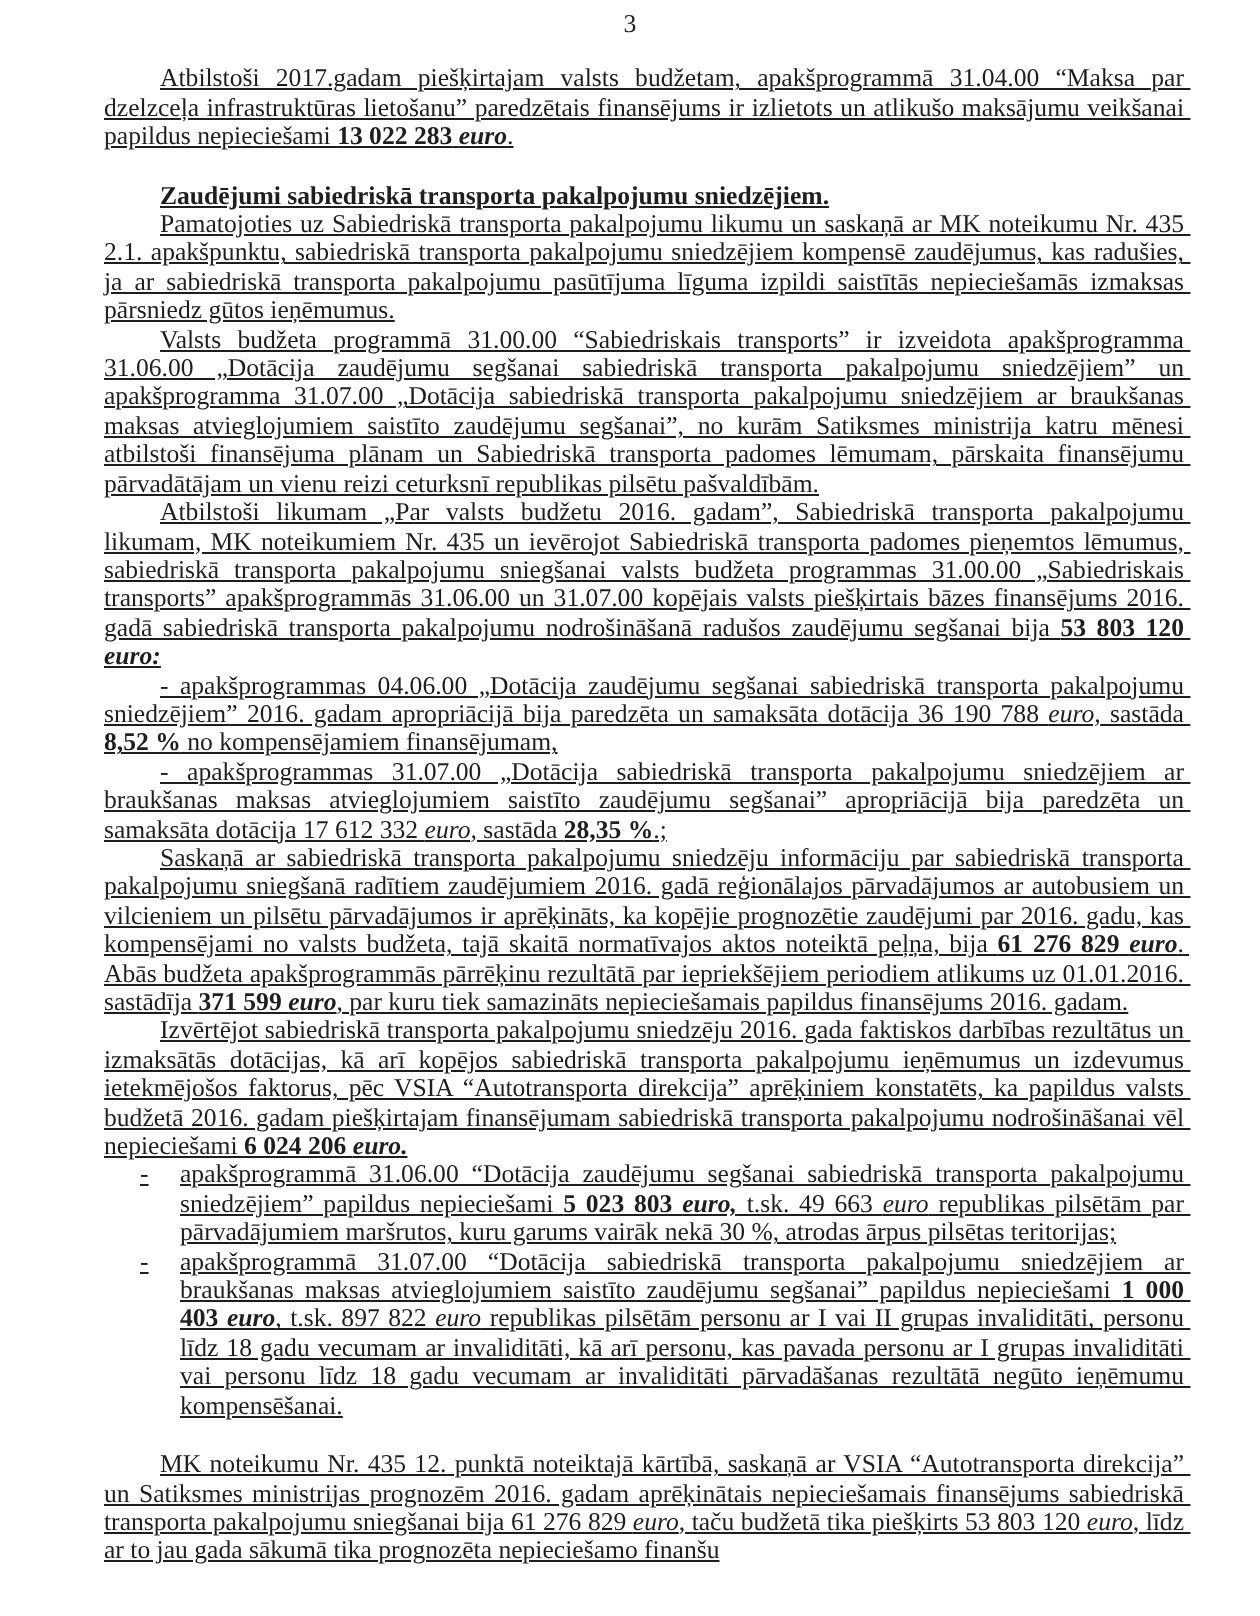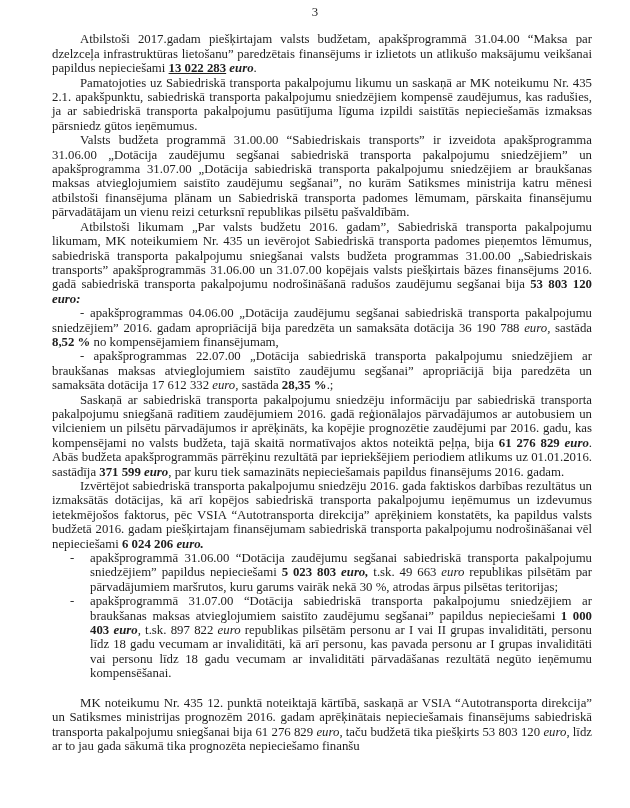--- a/index.html
+++ b/index.html
@@ -33,33 +33,34 @@
   .dash-item {
     padding-left: 38px;
     text-indent: -20px;
   }
   .gap-before { margin-top: 15px; }
   .marker {
     display: inline-block;
     width: 20px;
     text-indent: 0;
   }
-  .content span { white-space: pre-wrap; }
+  .content span { white-space: pre-wrap; text-decoration: underline; }
 </style>
 </head>
 <body>
 
 <div class="page">
   <div class="pageno">3</div>
   <div class="content">
       <div class="para"><span>Atbilstoši 2017.gadam piešķirtajam valsts budžetam, apakšprogrammā 31.04.00 “Maksa par dzelzceļa infrastruktūras lietošanu” paredzētais finansējums ir izlietots un atlikušo maksājumu veikšanai papildus nepieciešami </span><span style="font-weight: bold; text-decoration: underline;">13 022 283</span><span style="font-weight: bold;"> </span><span style="font-weight: bold; font-style: italic;">euro</span><span>.</span></div>
+      <div class="heading gap-before"><span style="font-weight: bold; text-decoration: underline;">Zaudējumi sabiedriskā transporta pakalpojumu sniedzējiem.</span></div>
       <div class="para"><span>Pamatojoties uz Sabiedriskā transporta pakalpojumu likumu un saskaņā ar MK noteikumu Nr. 435 2.1. apakšpunktu, sabiedriskā transporta pakalpojumu sniedzējiem kompensē zaudējumus, kas radušies, ja ar sabiedriskā transporta pakalpojumu pasūtījuma līguma izpildi saistītās nepieciešamās izmaksas pārsniedz gūtos ieņēmumus.</span></div>
       <div class="para"><span>Valsts budžeta programmā 31.00.00 “Sabiedriskais transports” ir izveidota apakšprogramma 31.06.00 „Dotācija zaudējumu segšanai sabiedriskā transporta pakalpojumu sniedzējiem” un apakšprogramma 31.07.00 „Dotācija sabiedriskā transporta pakalpojumu sniedzējiem ar braukšanas maksas atvieglojumiem saistīto zaudējumu segšanai”, no kurām Satiksmes ministrija katru mēnesi atbilstoši finansējuma plānam un Sabiedriskā transporta padomes lēmumam, pārskaita finansējumu pārvadātājam un vienu reizi ceturksnī republikas pilsētu pašvaldībām.</span></div>
       <div class="para"><span>Atbilstoši likumam „Par valsts budžetu 2016. gadam”, Sabiedriskā transporta pakalpojumu likumam, MK noteikumiem Nr. 435 un ievērojot Sabiedriskā transporta padomes pieņemtos lēmumus, sabiedriskā transporta pakalpojumu sniegšanai valsts budžeta programmas 31.00.00 „Sabiedriskais transports” apakšprogrammās 31.06.00 un 31.07.00 kopējais valsts piešķirtais bāzes finansējums 2016. gadā sabiedriskā transporta pakalpojumu nodrošināšanā radušos zaudējumu segšanai bija </span><span style="font-weight: bold;">53 803 120 </span><span style="font-weight: bold; font-style: italic;">euro:</span></div>
       <div class="para"><span>- apakšprogrammas 04.06.00 „Dotācija zaudējumu segšanai sabiedriskā transporta pakalpojumu sniedzējiem” 2016. gadam apropriācijā bija paredzēta un samaksāta dotācija 36 190 788 </span><span style="font-style: italic;">euro,</span><span> sastāda </span><span style="font-weight: bold;">8,52 %</span><span> no kompensējamiem finansējumam,</span></div>
-      <div class="para"><span>- apakšprogrammas 22.07.00 „Dotācija sabiedriskā transporta pakalpojumu sniedzējiem ar braukšanas maksas atvieglojumiem saistīto zaudējumu segšanai” apropriācijā bija paredzēta un samaksāta dotācija 17 612 332 </span><span style="font-style: italic;">euro,</span><span> sastāda </span><span style="font-weight: bold;">28,35 %</span><span>.;</span></div>
+      <div class="para"><span>- apakšprogrammas 31.07.00 „Dotācija sabiedriskā transporta pakalpojumu sniedzējiem ar braukšanas maksas atvieglojumiem saistīto zaudējumu segšanai” apropriācijā bija paredzēta un samaksāta dotācija 17 612 332 </span><span style="font-style: italic;">euro,</span><span> sastāda </span><span style="font-weight: bold;">28,35 %</span><span>.;</span></div>
       <div class="para"><span>Saskaņā ar sabiedriskā transporta pakalpojumu sniedzēju informāciju par sabiedriskā transporta pakalpojumu sniegšanā radītiem zaudējumiem 2016. gadā reģionālajos pārvadājumos ar autobusiem un vilcieniem un pilsētu pārvadājumos ir aprēķināts, ka kopējie prognozētie zaudējumi par 2016. gadu, kas kompensējami no valsts budžeta, tajā skaitā normatīvajos aktos noteiktā peļņa, bija </span><span style="font-weight: bold;">61 276 829 </span><span style="font-weight: bold; font-style: italic;">euro</span><span>. Abās budžeta apakšprogrammās pārrēķinu rezultātā par iepriekšējiem periodiem atlikums uz 01.01.2016. sastādīja </span><span style="font-weight: bold;">371 599 </span><span style="font-weight: bold; font-style: italic;">euro</span><span>, par kuru tiek samazināts nepieciešamais papildus finansējums 2016. gadam.</span></div>
       <div class="para"><span>Izvērtējot sabiedriskā transporta pakalpojumu sniedzēju 2016. gada faktiskos darbības rezultātus un izmaksātās dotācijas, kā arī kopējos sabiedriskā transporta pakalpojumu ieņēmumus un izdevumus ietekmējošos faktorus, pēc VSIA “Autotransporta direkcija” aprēķiniem konstatēts, ka papildus valsts budžetā 2016. gadam piešķirtajam finansējumam sabiedriskā transporta pakalpojumu nodrošināšanai vēl nepieciešami </span><span style="font-weight: bold;">6 024 206 </span><span style="font-weight: bold; font-style: italic;">euro.</span></div>
       <div class="dash-item"><span class="marker">-</span><span>apakšprogrammā 31.06.00 “Dotācija zaudējumu segšanai sabiedriskā transporta pakalpojumu sniedzējiem” papildus nepieciešami </span><span style="font-weight: bold;">5 023 803 </span><span style="font-weight: bold; font-style: italic;">euro,</span><span> t.sk. 49 663 </span><span style="font-style: italic;">euro</span><span> republikas pilsētām par pārvadājumiem maršrutos, kuru garums vairāk nekā 30 %, atrodas ārpus pilsētas teritorijas;</span></div>
       <div class="dash-item"><span class="marker">-</span><span>apakšprogrammā 31.07.00 “Dotācija sabiedriskā transporta pakalpojumu sniedzējiem ar braukšanas maksas atvieglojumiem saistīto zaudējumu segšanai” papildus nepieciešami </span><span style="font-weight: bold;">1 000 403 </span><span style="font-weight: bold; font-style: italic;">euro</span><span>, t.sk. 897 822 </span><span style="font-style: italic;">euro</span><span> republikas pilsētām personu ar I vai II grupas invaliditāti, personu līdz 18 gadu vecumam ar invaliditāti, kā arī personu, kas pavada personu ar I grupas invaliditāti vai personu līdz 18 gadu vecumam ar invaliditāti pārvadāšanas rezultātā negūto ieņēmumu kompensēšanai.</span></div>
       <div class="para gap-before"><span>MK noteikumu Nr. 435 12. punktā noteiktajā kārtībā, saskaņā ar VSIA “Autotransporta direkcija” un Satiksmes ministrijas prognozēm 2016. gadam aprēķinātais nepieciešamais finansējums sabiedriskā transporta pakalpojumu sniegšanai bija 61 276 829 </span><span style="font-style: italic;">euro</span><span>, taču budžetā tika piešķirts 53 803 120 </span><span style="font-style: italic;">euro</span><span>, līdz ar to jau gada sākumā tika prognozēta nepieciešamo finanšu</span></div>
     </div>
 </div>
 
 </body></html>

